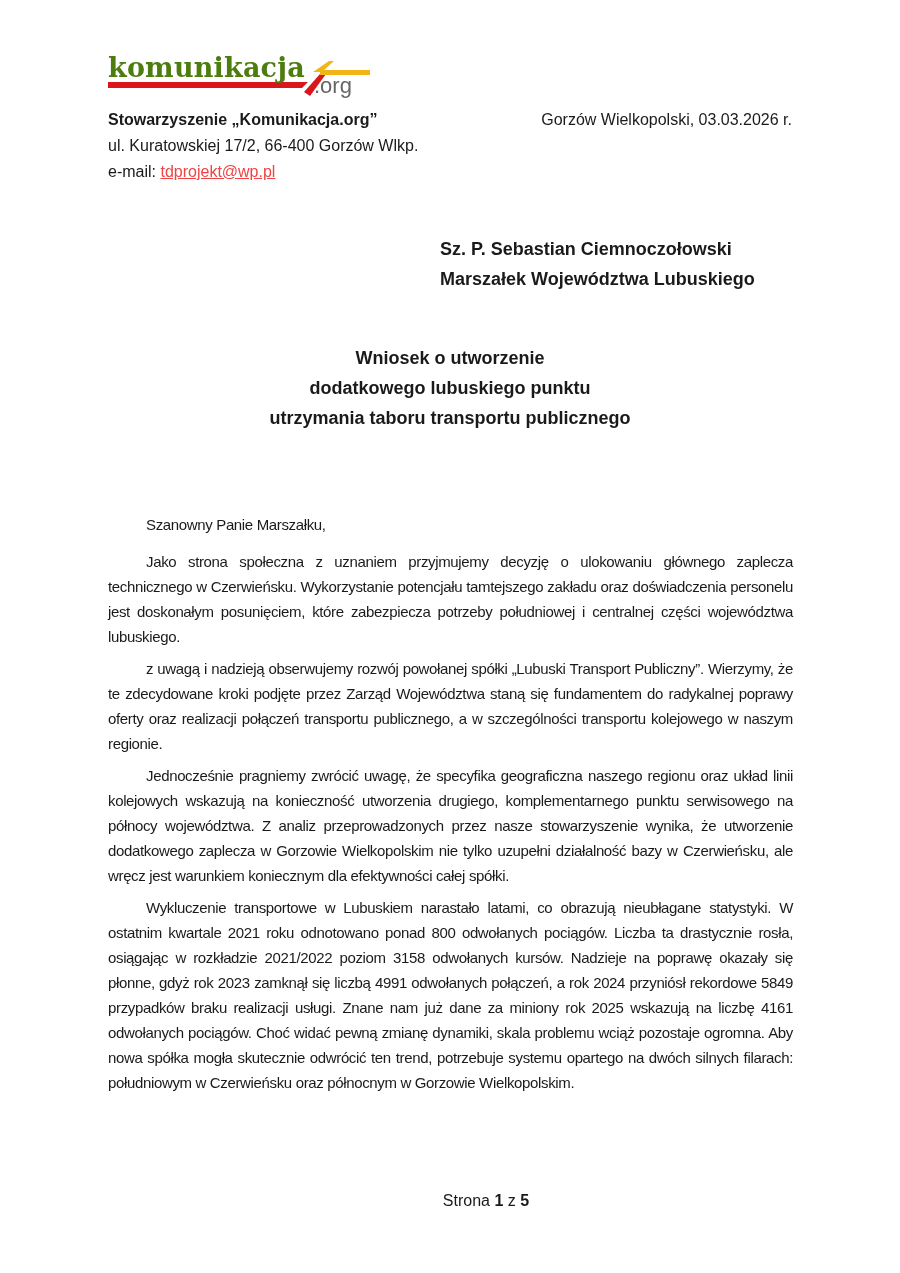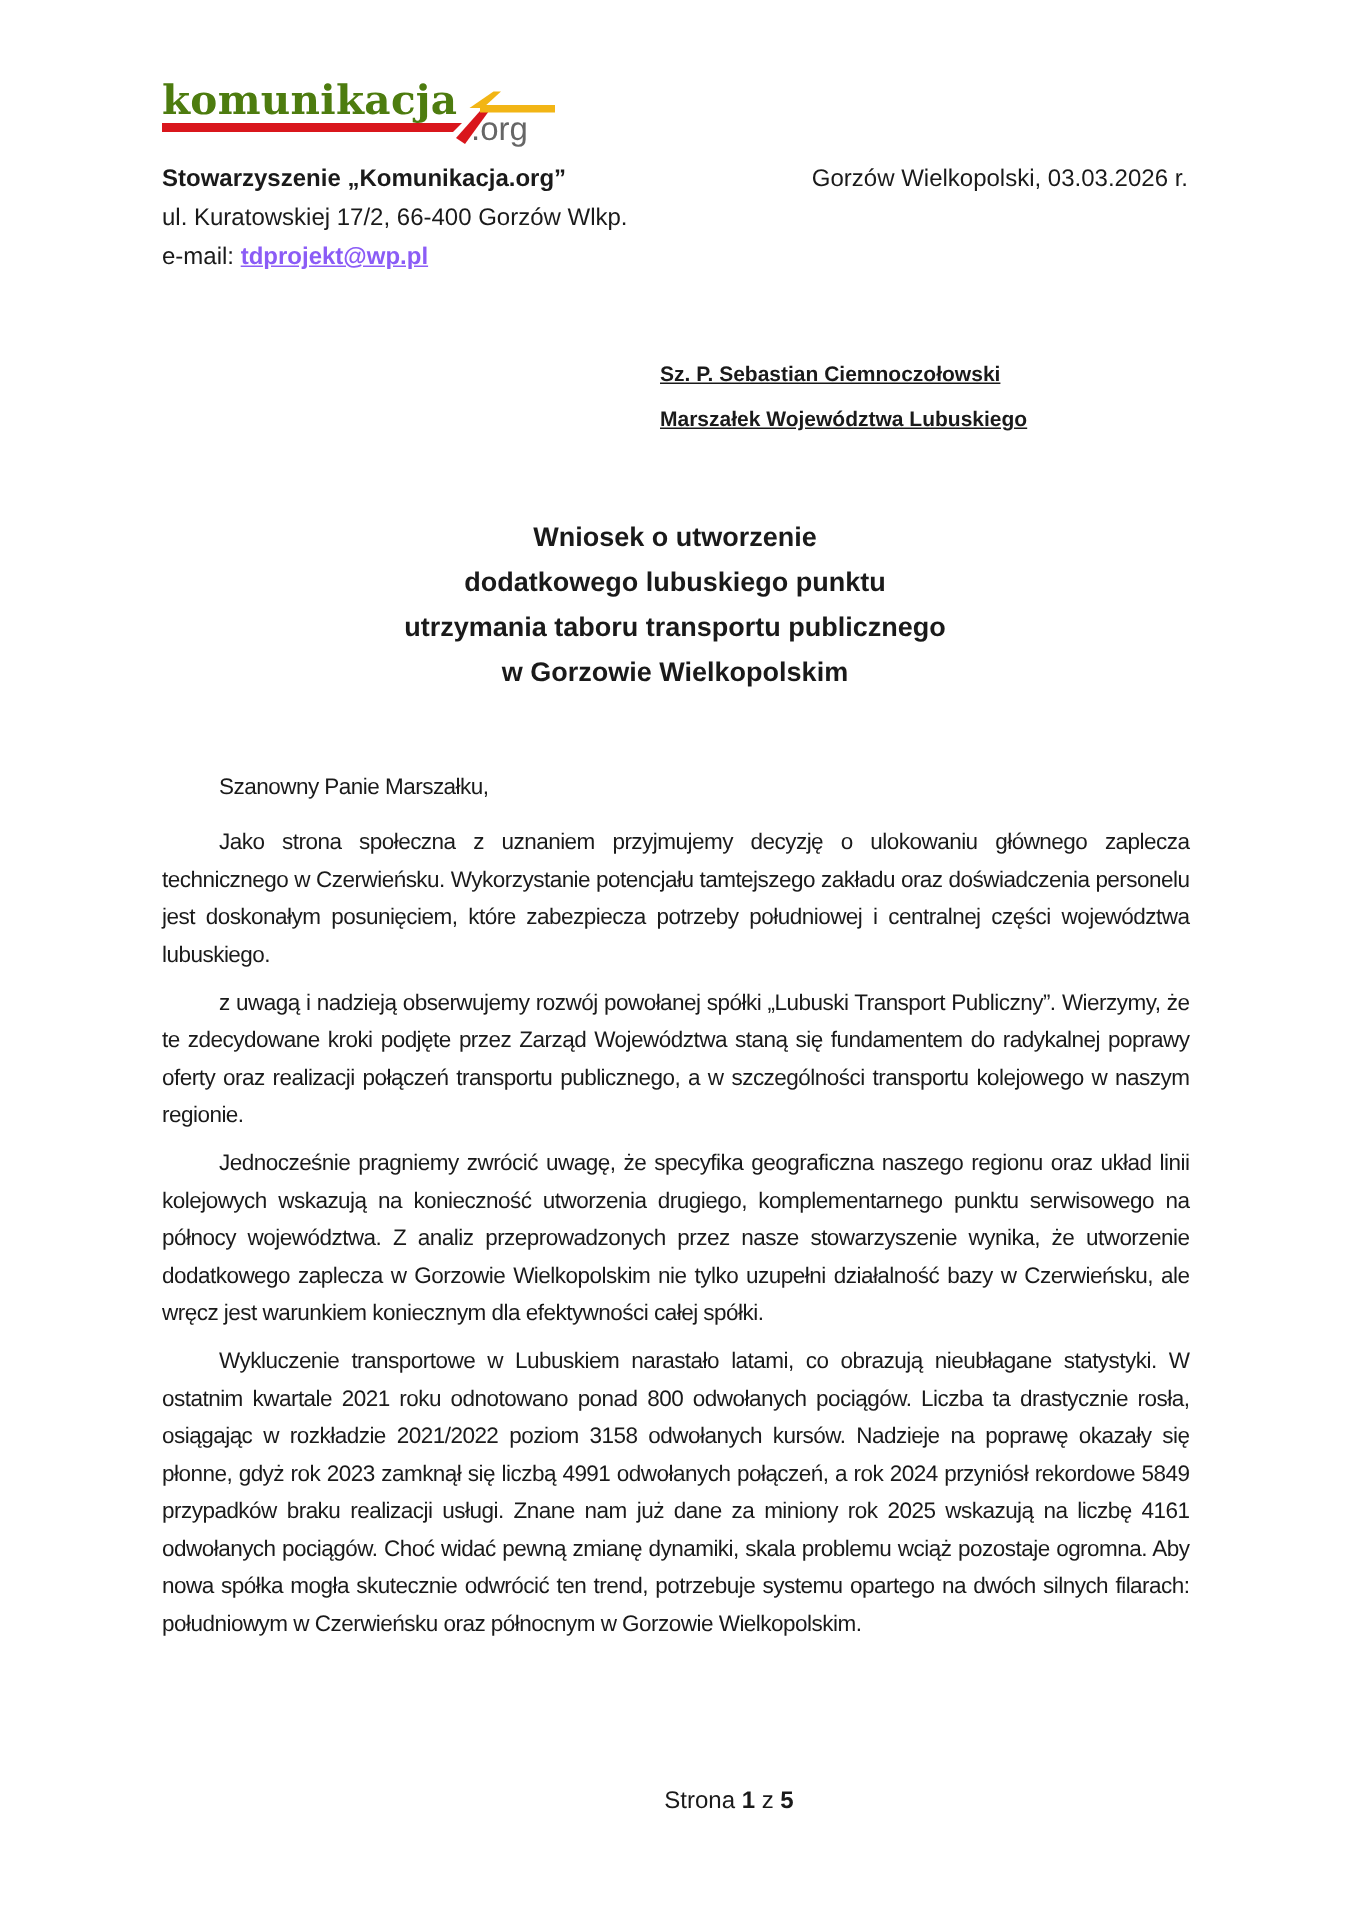--- a/index.html
+++ b/index.html
@@ -7,24 +7,24 @@
          font-family: "Liberation Sans", "DejaVu Sans", sans-serif; color: #1a1a1a; }
   .logo { position: absolute; left: 108px; top: 52px; width: 265px; height: 48px; }
   .logo-word { position: absolute; left: 0; top: 0; font-family: "DejaVu Serif", serif;
                font-weight: bold; font-size: 27px; color: #4d7c0f; letter-spacing: 0.2px; line-height: 32px; }
   .logo-org { position: absolute; left: 206px; top: 22px; font-family: "Liberation Sans", sans-serif;
               font-size: 22px; color: #666; line-height: 24px; text-align: right; }
   .logo svg { position: absolute; left: 0; top: 0; }
 
   .sender { position: absolute; left: 108px; top: 107px; font-size: 16px; line-height: 26px; }
   .sender .name { font-weight: bold; }
-  .sender a { color: #8b5cf6; text-decoration: underline; font-weight: bold; }
+  .sender a { color: #ef4444; text-decoration: underline; }
   .place-date { position: absolute; right: 108px; top: 107px; font-size: 16px; line-height: 26px; }
 
-  .addressee { position: absolute; left: 440px; top: 234px; font-size: 14px; font-weight: bold; line-height: 30px; text-decoration: underline; }
+  .addressee { position: absolute; left: 440px; top: 234px; font-size: 18px; font-weight: bold; line-height: 30px; }
 
   .title { position: absolute; left: 150px; width: 600px; top: 343px; text-align: center;
            font-size: 18px; font-weight: bold; line-height: 30px; }
 
   .body { position: absolute; left: 108px; width: 685px; top: 512px; font-size: 15px; line-height: 25px;
           font-family: Liberation Sans, sans-serif; letter-spacing: -0.35px; }
   .body p { margin: 0 0 7px 0; text-align: justify; text-indent: 38px; }
   .body p.greeting { margin-bottom: 12px; }
 
   .footer { position: absolute; left: 0; width: 900px; top: 1192px; text-align: center; font-size: 16px; padding-left: 36px; }
@@ -54,21 +54,20 @@
 
 <div class="addressee">
   <div>Sz. P. Sebastian Ciemnoczołowski</div>
   <div>Marszałek Województwa Lubuskiego</div>
 </div>
 
 <div class="title">
   <div>Wniosek o utworzenie</div>
   <div>dodatkowego lubuskiego punktu</div>
   <div>utrzymania taboru transportu publicznego</div>
-  <div>w Gorzowie Wielkopolskim</div>
 </div>
 
 <div class="body">
   <p class="greeting">Szanowny Panie Marszałku,</p>
   <p>Jako strona społeczna z uznaniem przyjmujemy decyzję o ulokowaniu głównego zaplecza technicznego w Czerwieńsku. Wykorzystanie potencjału tamtejszego zakładu oraz doświadczenia personelu jest doskonałym posunięciem, które zabezpiecza potrzeby południowej i centralnej części województwa lubuskiego.</p>
   <p>z uwagą i nadzieją obserwujemy rozwój powołanej spółki „Lubuski Transport Publiczny”. Wierzymy, że te zdecydowane kroki podjęte przez Zarząd Województwa staną się fundamentem do radykalnej poprawy oferty oraz realizacji połączeń transportu publicznego, a w szczególności transportu kolejowego w naszym regionie.</p>
   <p>Jednocześnie pragniemy zwrócić uwagę, że specyfika geograficzna naszego regionu oraz układ linii kolejowych wskazują na konieczność utworzenia drugiego, komplementarnego punktu serwisowego na północy województwa. Z analiz przeprowadzonych przez nasze stowarzyszenie wynika, że utworzenie dodatkowego zaplecza w Gorzowie Wielkopolskim nie tylko uzupełni działalność bazy w Czerwieńsku, ale wręcz jest warunkiem koniecznym dla efektywności całej spółki.</p>
   <p>Wykluczenie transportowe w Lubuskiem narastało latami, co obrazują nieubłagane statystyki. W ostatnim kwartale 2021 roku odnotowano ponad 800 odwołanych pociągów. Liczba ta drastycznie rosła, osiągając w rozkładzie 2021/2022 poziom 3158 odwołanych kursów. Nadzieje na poprawę okazały się płonne, gdyż rok 2023 zamknął się liczbą 4991 odwołanych połączeń, a rok 2024 przyniósł rekordowe 5849 przypadków braku realizacji usługi. Znane nam już dane za miniony rok 2025 wskazują na liczbę 4161 odwołanych pociągów. Choć widać pewną zmianę dynamiki, skala problemu wciąż pozostaje ogromna. Aby nowa spółka mogła skutecznie odwrócić ten trend, potrzebuje systemu opartego na dwóch silnych filarach: południowym w Czerwieńsku oraz północnym w Gorzowie Wielkopolskim.</p>
 </div>
 

